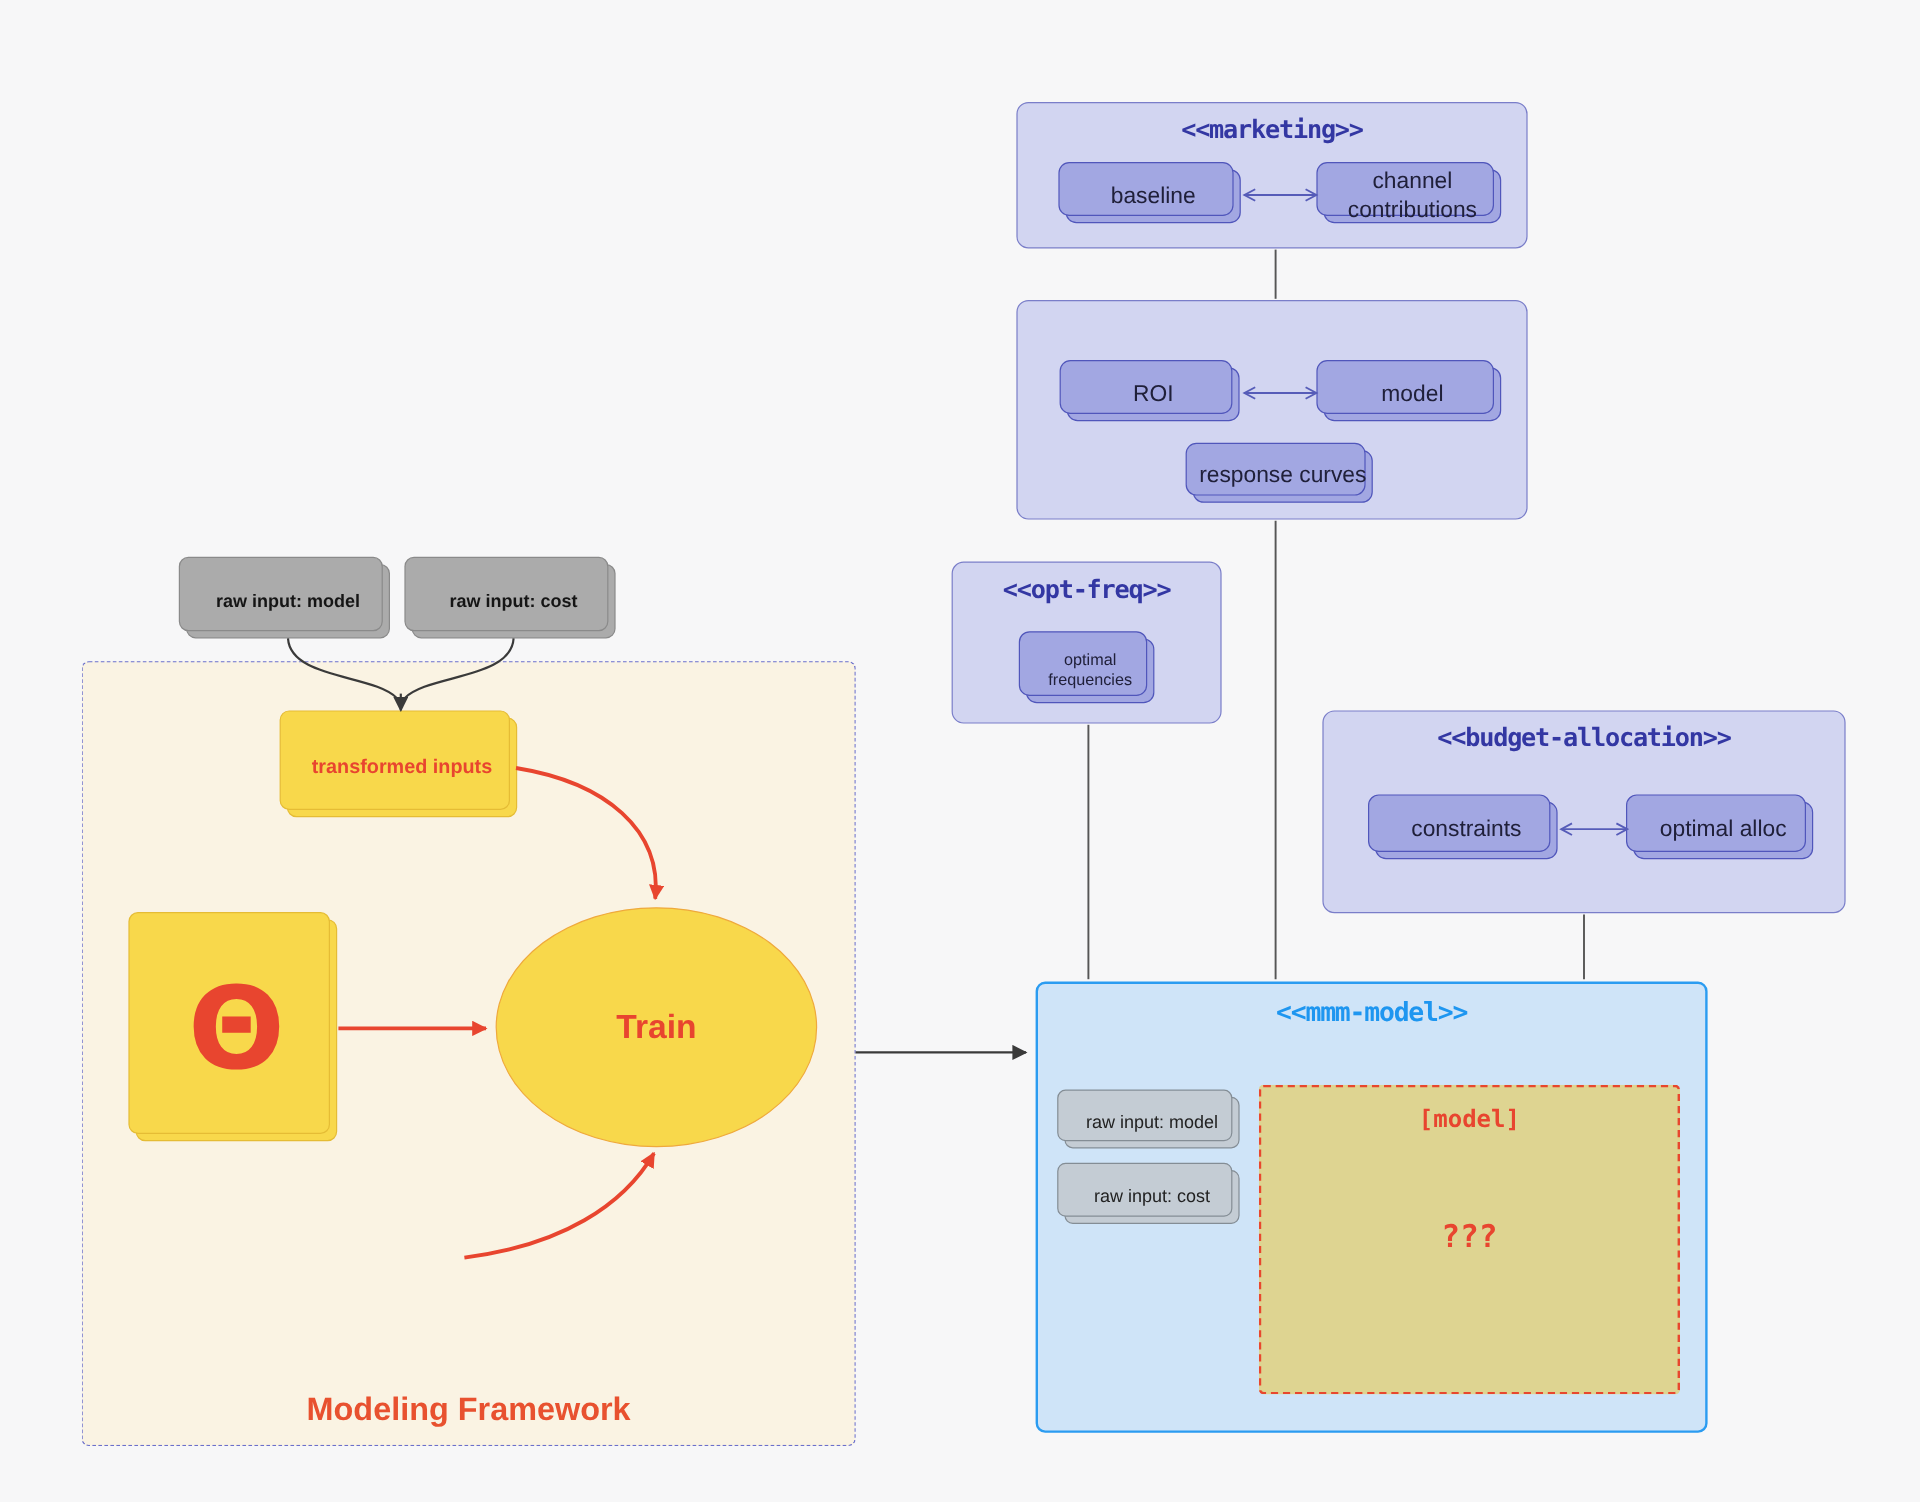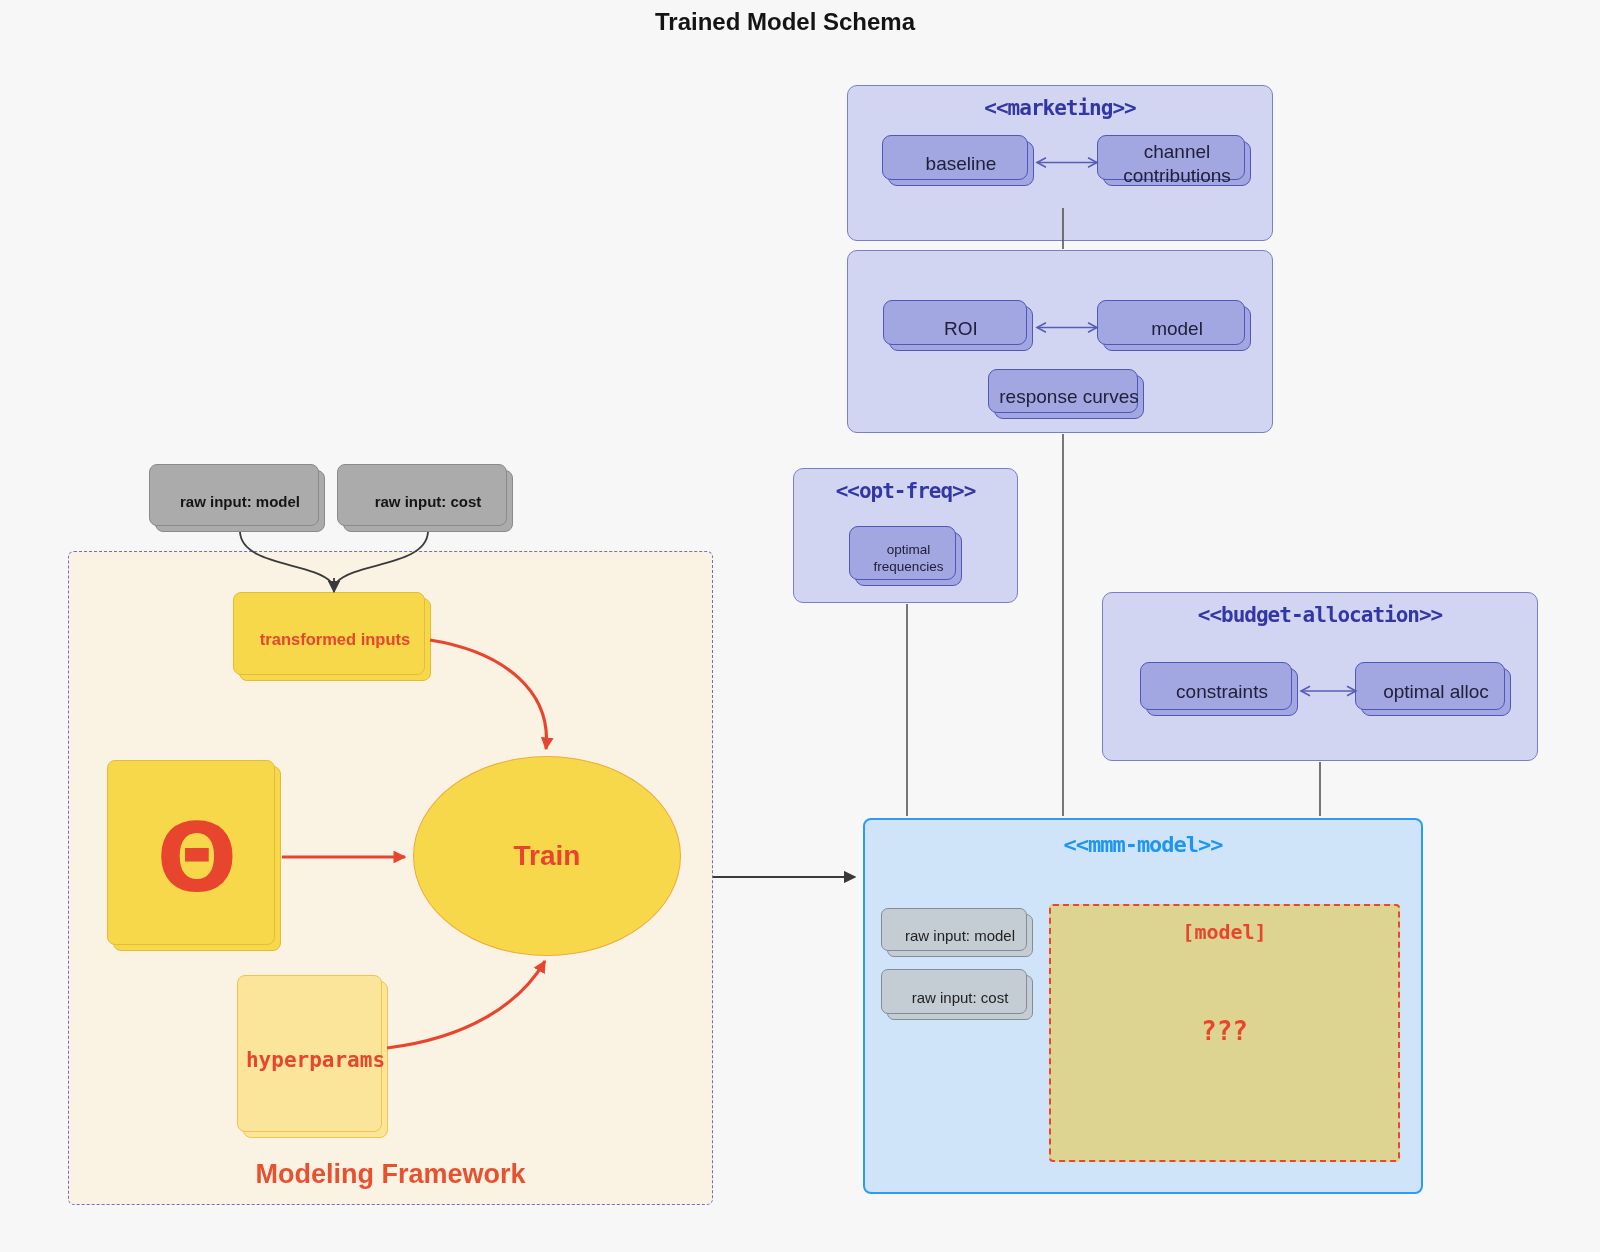--- a/index.html
+++ b/index.html
@@ -44,23 +44,22 @@
   .mono-red{font-family:"DejaVu Sans Mono",monospace;font-weight:bold;font-size:21px;color:#e8452f;}
   .graytop{background:#ababab;border:1.6px solid #8a8a8a;border-radius:8px;
          font-weight:bold;font-size:15px;color:#151515;}
   .wires{position:absolute;left:0;top:0;z-index:10;pointer-events:none;}
 </style>
 </head>
 <body>
 
 <div class="canvas">
 
-  <div class="page-title">Trained Model Schema</div>
 
-  <div class="node pbox" style="left:847px;top:85px;width:426px;height:156px;">
+  <div class="node pbox" style="left:847px;top:85px;width:426px;height:122px;">
     <div class="ptitle">&lt;&lt;marketing&gt;&gt;</div>
     <div class="node pnode stack" style="left:40px;top:55px;width:146px;height:45px;">
       <span>baseline</span>
     </div>
     <div class="node pnode stack" style="left:255px;top:55px;width:148px;height:45px;">
       <span>channel contributions</span>
     </div>
   </div>
 
   <div class="node pbox" style="left:847px;top:250px;width:426px;height:183px;">
@@ -117,23 +116,20 @@
     <div class="fw-label">Modeling Framework</div>
     <div class="node ynode stack" style="left:170px;top:46px;width:192px;height:83px;">
       <span class="red-bold">transformed inputs</span>
     </div>
     <div class="node ynode stack" style="left:44px;top:214px;width:168px;height:185px;">
       <span class="theta-glyph">Θ</span>
     </div>
     <div class="node ellipse" style="left:344px;top:204px;width:268px;height:200px;">
       <span class="train-label">Train</span>
     </div>
-    <div class="node stack" style="left:174px;top:429px;width:145px;height:157px;background:#fbe59b;border:1.6px solid #f0c64a;border-radius:8px;">
-      <span class="mono-red">hyperparams</span>
-    </div>
   </div>
 
   <svg class="wires" width="1600" height="1252" viewBox="0 0 1600 1252">
     <defs>
       <marker id="mDark" viewBox="0 0 10 10" refX="9" refY="5" markerWidth="7" markerHeight="7" orient="auto">
         <path d="M0,0 L10,5 L0,10 z" fill="#3a3a3a"></path>
       </marker>
       <marker id="mRed" viewBox="0 0 10 10" refX="9" refY="5" markerWidth="4" markerHeight="4" orient="auto">
         <path d="M0,0 L10,5 L0,10 z" fill="#e8452f"></path>
       </marker>

